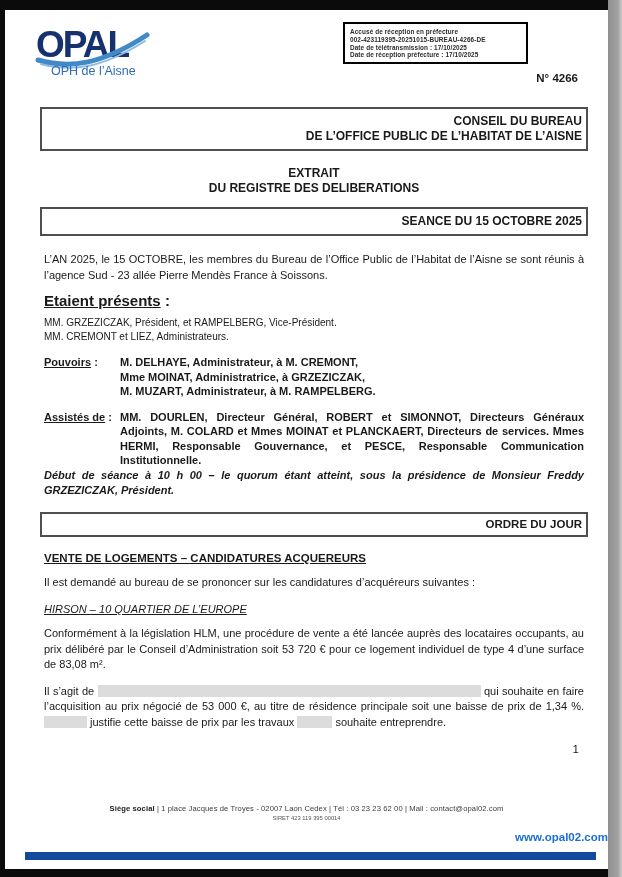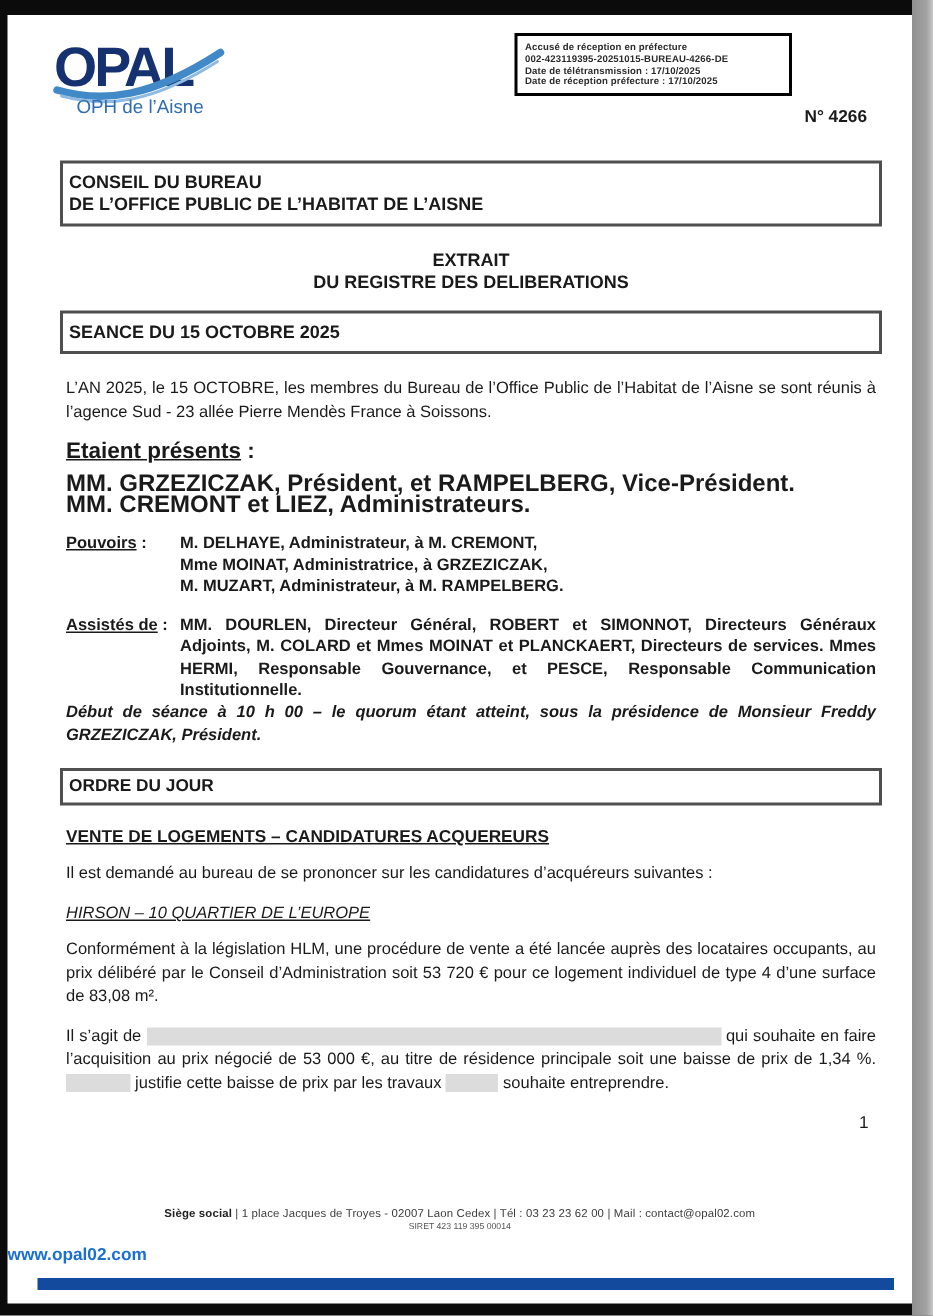--- a/index.html
+++ b/index.html
@@ -26,30 +26,30 @@
     font-size:6.4px; line-height:7.8px; font-weight:bold; color:#2b2b2b;
     letter-spacing:.1px;
   }
   .doc-number {
     position:absolute; right:30px; top:62px;
     font-size:11.5px; font-weight:bold;
   }
   
   .content { position:absolute; left:0; top:0; width:100%; height:100%; padding:97px 24px 0 39px; }
   .box {
-    border:2px solid #4f4f4f; text-align:left; font-weight:bold;
+    border:2px solid #4f4f4f; text-align:right; font-weight:bold;
     font-size:12px; line-height:15px; padding:5px 4px; margin:0 -4px;
   }
   .centered-head { text-align:center; font-weight:bold; font-size:12px; line-height:15px; margin-top:15px; }
   .session-box { margin-top:11px; }
   p.body { font-size:11px; line-height:15.5px; text-align:justify; }
   .intro { margin-top:16px; font-weight:normal; }
   .label-u { text-decoration:underline; }
   .present-label { margin-top:9px; font-size:15px; font-weight:bold; }
-  .present-lines { margin-top:7px; font-size:16px; font-weight:bold; line-height:14px; }
+  .present-lines { margin-top:7px; font-size:10px; font-weight:normal; line-height:14px; }
   .hang { display:flex; margin-top:11px; font-size:11px; font-weight:bold; line-height:14.5px; }
   .hang .hl { width:76px; flex-shrink:0; }
   .hang .hb { flex:1; text-align:justify; }
   .quorum { font-size:11px; font-weight:bold; font-style:italic; line-height:15.5px; text-align:justify; }
   .ordre-box { margin-top:13px; font-size:11.5px; padding:3px 4px; }
   .section-heading { margin-top:15px; font-size:11.5px; font-weight:bold; text-decoration:underline; }
   .para { margin-top:11px; }
   .subsection-heading { margin-top:13px; font-size:11px; font-style:italic; text-decoration:underline; }
   .redact { display:inline-block; background:#dcdcdc; height:12px; vertical-align:text-bottom; }
   .redact.w1 { width:383px; }
@@ -57,22 +57,22 @@
   .redact.w3 { width:35px; }
   .page-num { position:absolute; right:29px; top:733px; font-size:11.5px; }
   
   .footer-line {
     position:absolute; bottom:56px; left:0; width:100%;
     text-align:center; font-size:7.6px; color:#3c3c3c; letter-spacing:.1px;
   }
   .footer-line b { color:#222; }
   .siret { position:absolute; bottom:48px; left:0; width:100%; text-align:center; font-size:5.8px; color:#555; }
   .website {
-    position:absolute; bottom:26px; left:0; width:100%; text-align:left;
-    font-size:11.5px; font-weight:bold; color:#1a6fd4; text-decoration:none; cursor:pointer;
+    position:absolute; bottom:26px; left:0; width:100%; text-align:right;
+    font-size:11.5px; font-weight:bold; color:#1a6fd4; text-decoration:none; cursor:pointer;padding-left:14px;
   }
   .blue-bar { position:absolute; bottom:9px; left:20px; right:12px; height:8px; background:#134a9e; }
 </style>
 </head>
 <body>
 
 <div class="scroll-strip"></div>
 
 <div class="page">
 

